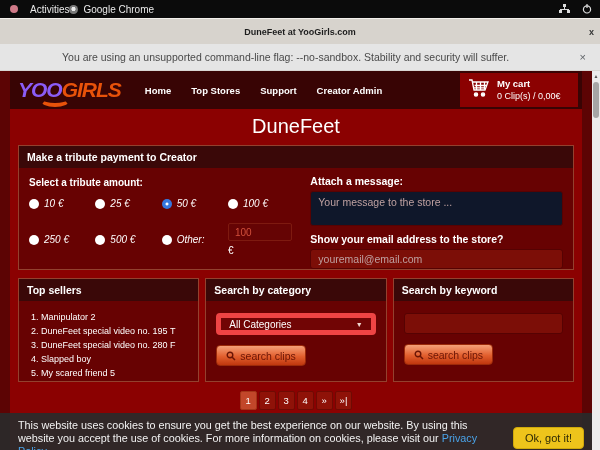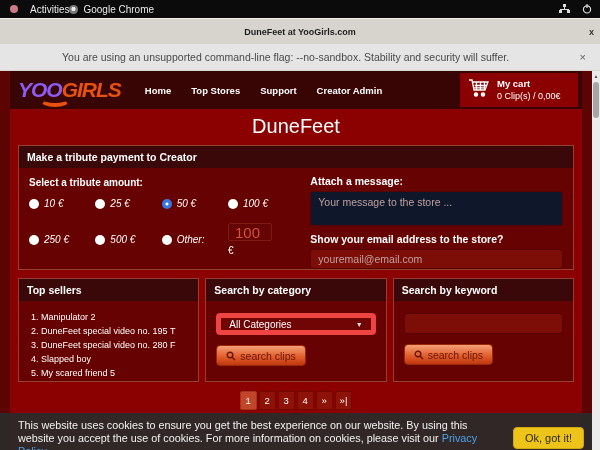--- a/index.html
+++ b/index.html
@@ -66,22 +66,22 @@
   .tribute { margin:3px 8px 8px; }
   .tribute-body { display:flex; padding:7px 10px 0; gap:16px; }
   .t-left { flex:1.05; }
   .t-right { flex:1; }
   .amount-label { color:#fff; font-size:10px; font-weight:bold; margin:2px 0 10px; }
   .optgrid { display:grid; grid-template-columns:repeat(4,1fr); row-gap:14px; }
   .opt { display:flex; align-items:center; gap:5px; color:#fff; font-size:10px; cursor:default;font-style:italic; }
   .radio { width:10px; height:10px; border-radius:50%; background:#fff; flex:0 0 auto; }
   .opt.checked .radio { background:radial-gradient(circle,#ffffff 0 16%,#3677e0 26% 78%,#ffffff 84% 100%); }
   .other-cell { display:flex; flex-direction:column; gap:4px; }
-  .other-input { width:44px; height:18px; background:#650404; border:1px solid #7e1a10;
-                 color:#d2503c; font-size:15px; padding:0 6px; border-radius:2px; }
+  .other-input { width:64px; height:18px; background:#650404; border:1px solid #7e1a10;
+                 color:#d2503c; font-size:10px; padding:0 6px; border-radius:2px; }
   .euro-sign { color:#fff; font-size:10px; }
 
   .t-label { color:#fff; font-size:10.5px; font-weight:bold; margin-bottom:4px; }
   .t-msg { width:100%; height:35px; background:#0f172a; border:1px solid #560202; border-radius:3px;
            color:#e8d9d9; font-size:10.5px; padding:4px 7px; resize:none;
            font-family:"Liberation Sans", sans-serif; }
   .t-email { width:100%; height:20px; background:#7c0e07; border:1px solid #560202; border-radius:3px;
              color:#e8d9d9; font-size:10.5px; padding:0 7px; }
   .t-msg::placeholder, .t-email::placeholder { color:#bfa1a1; opacity:1; }
   .btn-orange { background:linear-gradient(#f5a078,#e25f2e 55%,#c0370e); color:#4a1004;

